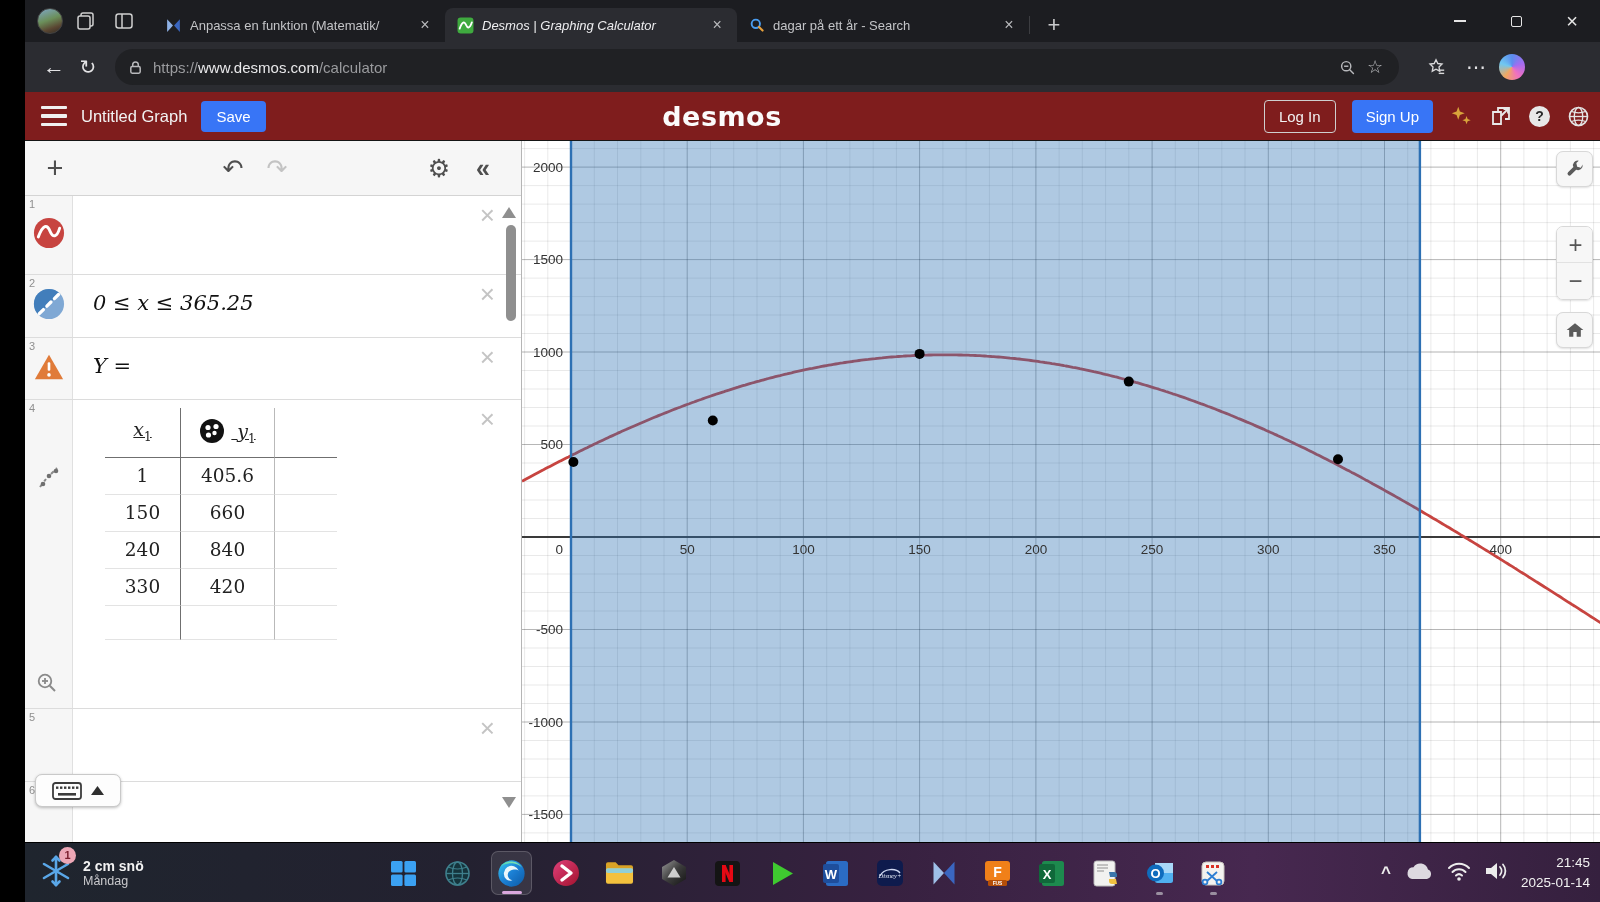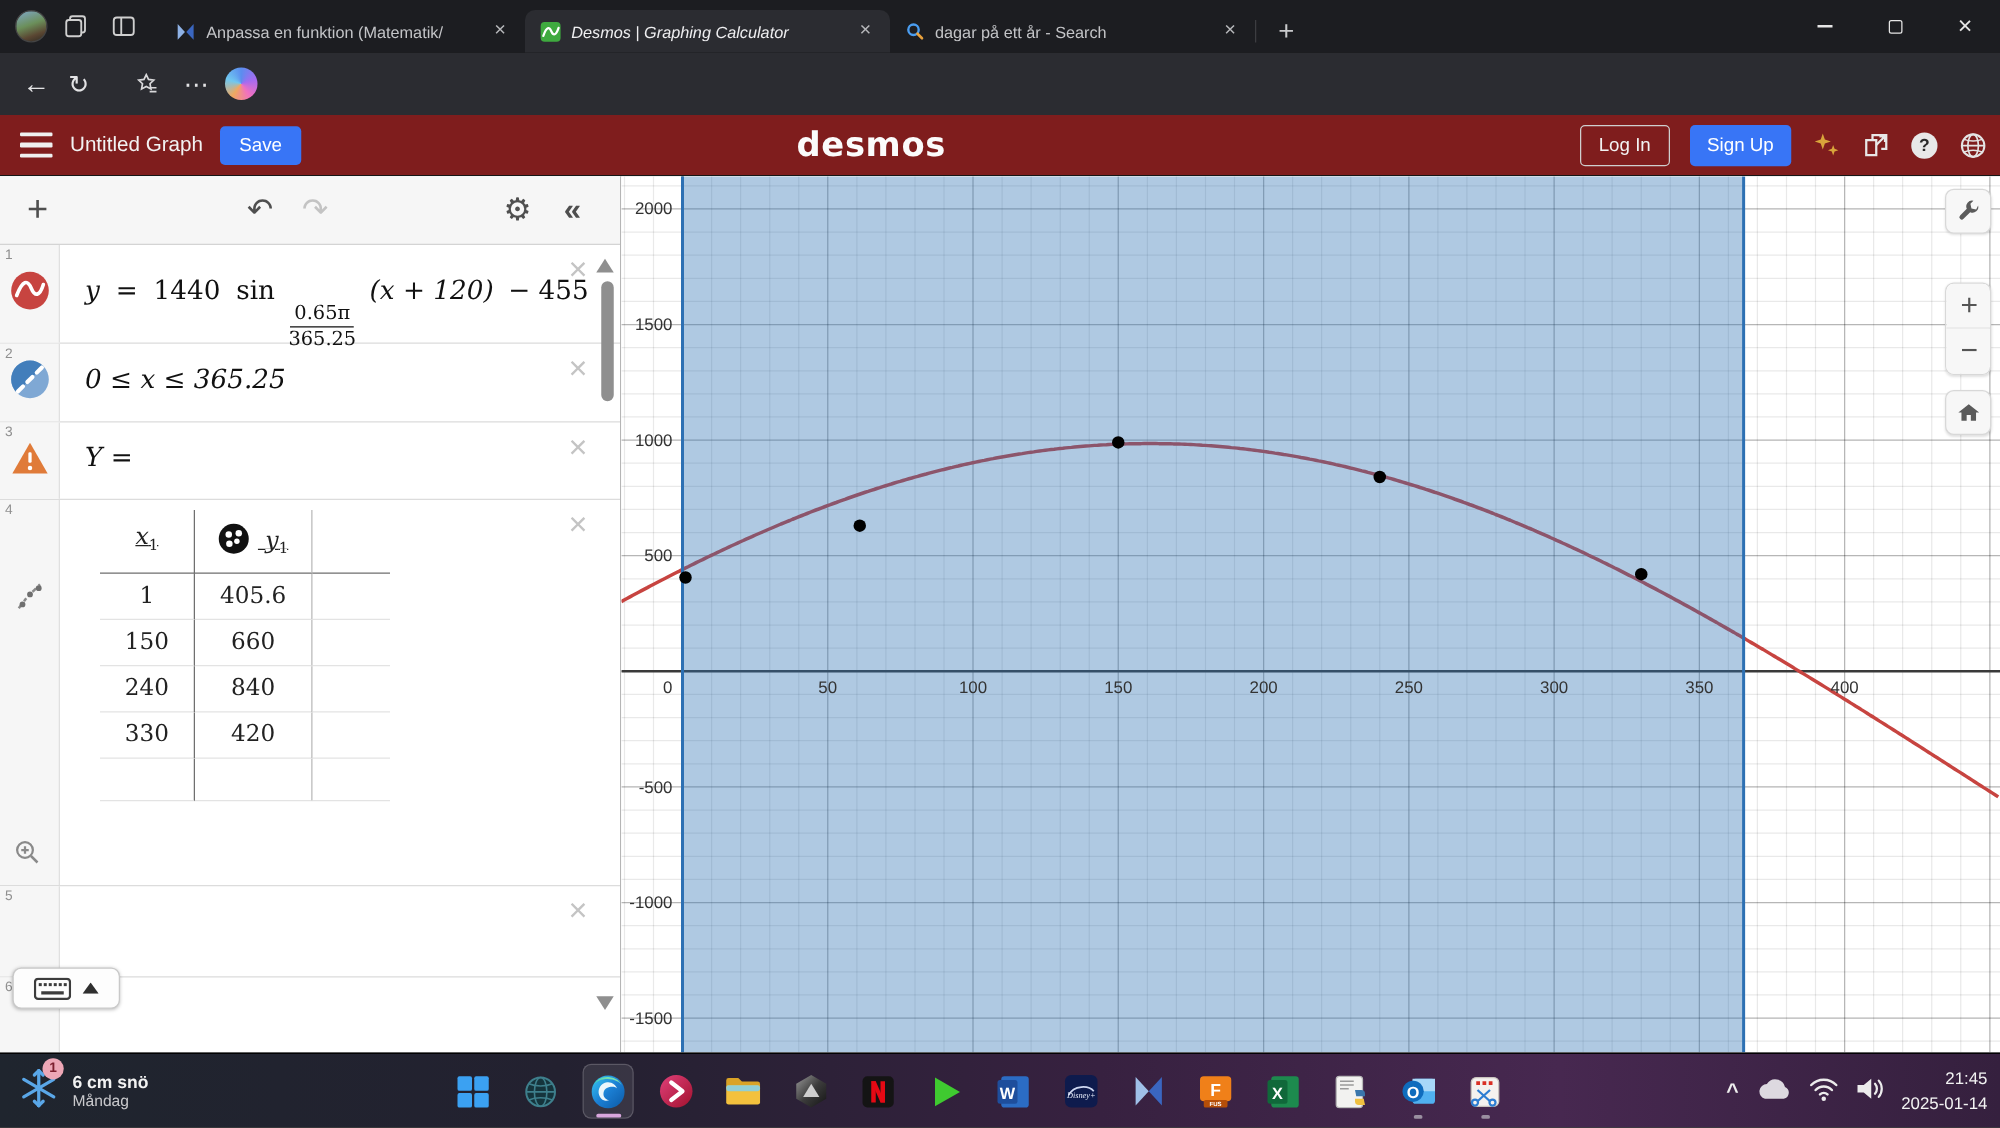--- a/index.html
+++ b/index.html
@@ -1,18 +1,18 @@
 <!DOCTYPE html>
 <html><head>
 <meta charset="utf-8">
 <style>
   * { margin:0; padding:0; box-sizing:border-box; }
   html,body { width:1600px; height:902px; overflow:hidden; background:#000; }
   body { font-family:"Liberation Sans", sans-serif; position:relative; }
-  .app { position:absolute; inset:0; display:flex; flex-direction:column; }
+  .app { position:absolute; inset:0; display:flex; flex-direction:column;padding-left:25px; }
 
   
   .tabstrip { height:42px; background:#1c1d21; display:flex; align-items:center; position:relative; }
   .avatar { width:26px; height:26px; border-radius:50%; margin-left:12px;
     background:linear-gradient(160deg,#7fa7c9 0%,#6b8f5a 45%,#5a4632 75%,#2e2a22 100%); border:1px solid #444; }
   .chrome-ic { color:#cfcfcf; width:30px; height:30px; display:flex; align-items:center; justify-content:center; margin-left:8px; border-radius:6px; }
   .tab { height:34px; margin-top:8px; display:flex; align-items:center; gap:8px; padding:0 10px 0 12px; width:292px; color:#c3c4c7; font-size:13px; position:relative; }
   .tab.active { background:#2b2c31; border-radius:8px 8px 0 0; color:#eeeef0;font-style:italic; }
   .tab .title { flex:1; white-space:nowrap; overflow:hidden; }
   .tab .closex { color:#b7b8bb; font-size:16px; width:20px; height:20px; display:flex; align-items:center; justify-content:center; border-radius:4px; }
@@ -178,20 +178,39 @@
       <div class="winbtn">
           <span class="restore-box"></span>
         </div>
       <div class="winbtn" style="font-size:20px;">×</div>
     </div>
   </div>
 
   <div class="toolbar">
     <div class="navbtn" style="font-size:22px;">←</div>
     <div class="navbtn" style="font-size:20px;">↻</div>
+    <div class="addressbar">
+      <span class="addr-ic">
+        <svg width="15" height="15" viewBox="0 0 16 16">
+            <rect x="3" y="7" width="10" height="7" rx="1.5" fill="none" stroke="#b8b9bc" stroke-width="1.6"></rect>
+            <path d="M5 7 V5 a3 3 0 0 1 6 0 V7" fill="none" stroke="#b8b9bc" stroke-width="1.6"></path>
+          </svg>
+      </span>
+      <span class="url">
+        <span class="dim">https://</span><span class="host">www.desmos.com</span><span class="dim">/calculator</span>
+      </span>
+      <span class="addr-ic">
+        <svg width="17" height="17" viewBox="0 0 20 20">
+            <circle cx="8.5" cy="8.5" r="5.4" fill="none" stroke="#b8b9bc" stroke-width="1.7"></circle>
+            <line x1="6" y1="8.5" x2="11" y2="8.5" stroke="#b8b9bc" stroke-width="1.7"></line>
+            <line x1="12.6" y1="12.6" x2="17" y2="17" stroke="#b8b9bc" stroke-width="1.7" stroke-linecap="round"></line>
+          </svg>
+      </span>
+      <span class="addr-ic" style="font-size:18px;">☆</span>
+    </div>
     <div class="toolbar-right">
       <div class="navbtn">
         <svg width="20" height="20" viewBox="0 0 22 22">
             <path d="M11 3 l2 4.2 4.6 .6 -3.3 3.2 .8 4.6 -4.1 -2.2 -4.1 2.2 .8 -4.6 -3.3 -3.2 4.6 -.6 z" fill="none" stroke="#d8d8da" stroke-width="1.5"></path>
             <line x1="14" y1="14.5" x2="20" y2="14.5" stroke="#d8d8da" stroke-width="1.5"></line>
             <line x1="14" y1="18" x2="20" y2="18" stroke="#d8d8da" stroke-width="1.5"></line>
           </svg>
       </div>
       <div class="navbtn" style="font-size:20px;">⋯</div>
       <div class="copilot"></div>
@@ -249,32 +268,20 @@
         <div class="gutter">
           <span class="rowno">1</span>
           <span class="gicon">
             <svg width="33" height="33" viewBox="0 0 34 34">
                 <circle cx="17" cy="17" r="15.5" fill="#c74440"></circle>
                 <path d="M6 21 C11 8 15 8 18 15 C21 22 25 22 28 12" fill="none" stroke="#fff" stroke-width="3" stroke-linecap="round"></path>
               </svg>
           </span>
         </div>
         <div class="rowbody">
-          <div class="math" style="position:absolute;left:20px;top:24px;">
-            <span class="mi">y</span>
-            <span style="margin:0 6px;">=</span>
-            <span>1440</span>
-            <span style="margin-left:6px;">sin</span>
-            <span class="frac">
-                <span class="num">0.65π</span>
-                <span class="den">365.25</span>
-              </span>
-            <span class="mi">(x + 120)</span>
-            <span style="margin-left:5px;">− 455</span>
-          </div>
           <span class="delx">×</span>
         </div>
       </div>
 
       <div class="exprow" style="top:134px;height:63px;">
         <div class="gutter">
           <span class="rowno">2</span>
           <span class="gicon">
             <svg width="33" height="33" viewBox="0 0 34 34">
                 <circle cx="17" cy="17" r="15.5" fill="#7fa8d4"></circle>
@@ -575,21 +582,21 @@
               <line x1="29" y1="10" x2="5" y2="24"></line>
             <line x1="17" y1="3" x2="13.5" y2="6.5"></line>
               <line x1="17" y1="3" x2="20.5" y2="6.5"></line>
             <line x1="17" y1="31" x2="13.5" y2="27.5"></line>
               <line x1="17" y1="31" x2="20.5" y2="27.5"></line>
           </g>
         </svg>
         <span class="wbadge">1</span>
       </div>
       <div class="wtext">
-        <div class="l1">6 cm snö</div>
+        <div class="l1">2 cm snö</div>
         <div class="l2">Måndag</div>
       </div>
     </div>
 
     <div class="tbicons">
       <div class="tbslot">
         <svg width="27" height="27" viewBox="0 0 27 27">
             <g fill="#3ba1f2">
               <rect x="1" y="1" width="11.6" height="11.6" rx="1.5"></rect>
               <rect x="14.4" y="1" width="11.6" height="11.6" rx="1.5"></rect>

